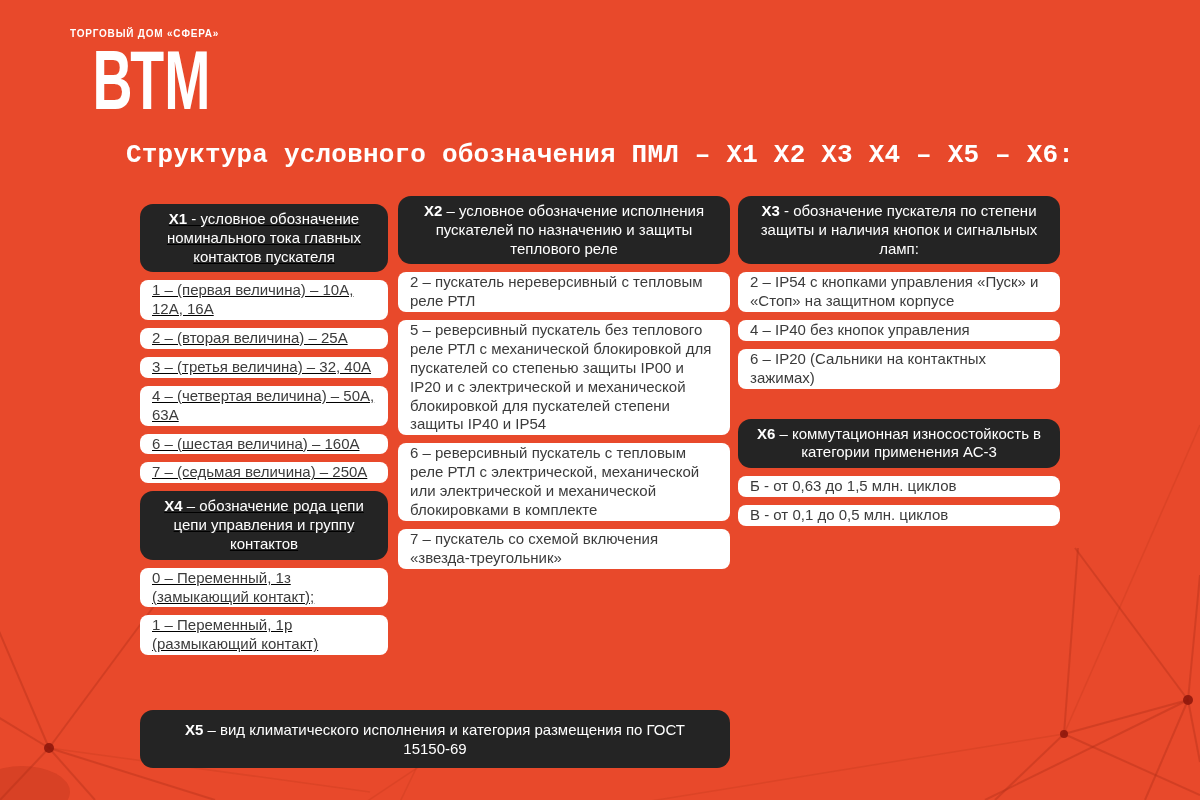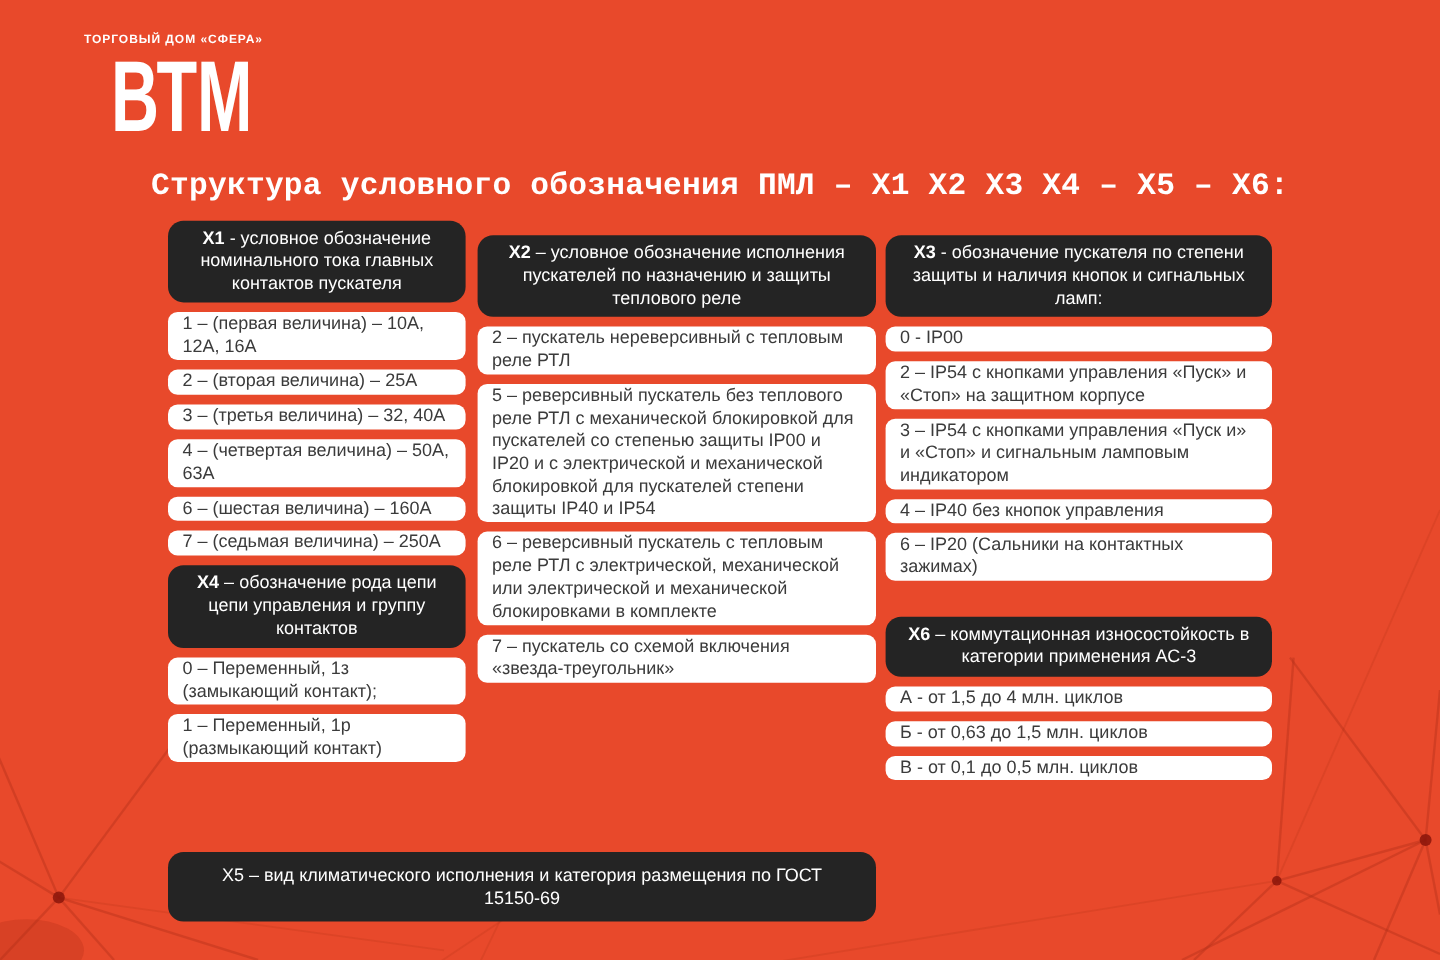--- a/index.html
+++ b/index.html
@@ -25,21 +25,21 @@
 
   .title {
     position: absolute; left: 0; top: 140px; width: 100%; margin: 0;
     text-align: center; color: #fff;
     font-size: 26px; font-weight: 700; letter-spacing: 0.2px;
     z-index: 1;
     font-family: Liberation Mono, monospace;
   }
 
   .col { position: absolute; display: flex; flex-direction: column; gap: 8px; z-index: 1; }
-  .col-1 { left: 140px; top: 184px; width: 248px; }
+  .col-1 { left: 140px; top: 204px; width: 248px; text-decoration: underline; }
   .col-2 { left: 398px; top: 196px; width: 332px; }
   .col-3 { left: 738px; top: 196px; width: 322px; }
 
   .hdr {
     background: #242424; color: #fff;
     border-radius: 13px; padding: 6px 10px;
     text-align: center; font-size: 15px; line-height: 1.25; font-weight: 400;
   }
   .hdr b { font-weight: 700; }
   .gap-above { margin-top: 22px; }
@@ -50,21 +50,21 @@
     font-size: 15px; line-height: 1.26;
   }
 
   .x5 {
     position: absolute; left: 140px; top: 710px; width: 590px; min-height: 58px;
     display: flex; align-items: center; justify-content: center;
     background: #242424; color: #fff; border-radius: 13px;
     text-align: center; font-size: 15px; line-height: 1.3; font-weight: 400;
     padding: 8px 40px; z-index: 1;
   }
-  .x5 b { font-weight: 400; }
+  .x5 b { font-weight: 700; }
 </style>
 </head>
 <body>
 
 <div class="stage">
 
   <svg class="mesh" width="1200" height="800" viewBox="0 0 1200 800">
     <g stroke="#B23018" stroke-opacity="0.40" stroke-width="2" fill="none">
       <path d="M49,748 L-40,540"></path>
       <path d="M49,748 L160,598"></path>
@@ -120,27 +120,24 @@
   <div class="col col-2">
     <div class="hdr"><b>Х2</b><span> – условное обозначение исполнения пускателей по назначению и защиты теплового реле</span></div>
     <div class="box">2 – пускатель нереверсивный с тепловым реле РТЛ</div>
     <div class="box">5 – реверсивный пускатель без теплового реле РТЛ с механической блокировкой для пускателей со степенью защиты IP00 и IP20 и с электрической и механической блокировкой для пускателей степени защиты IP40 и IP54</div>
     <div class="box">6 – реверсивный пускатель с тепловым реле РТЛ с электрической, механической или электрической и механической блокировками в комплекте</div>
     <div class="box">7 – пускатель со схемой включения «звезда-треугольник»</div>
   </div>
 
   <div class="col col-3">
     <div class="hdr"><b>Х3</b><span> - обозначение пускателя по степени защиты и наличия кнопок и сигнальных ламп:</span></div>
-    <div class="box">0 - IP00</div>
     <div class="box">2 – IP54 с кнопками управления «Пуск» и «Стоп» на защитном корпусе</div>
-    <div class="box">3 – IP54 с кнопками управления «Пуск и» и «Стоп» и сигнальным ламповым индикатором</div>
     <div class="box">4 – IP40 без кнопок управления</div>
     <div class="box">6 – IP20 (Сальники на контактных зажимах)</div>
     <div class="hdr gap-above"><b>Х6</b><span> – коммутационная износостойкость в категории применения АС-3</span></div>
-    <div class="box">А - от 1,5 до 4 млн. циклов</div>
     <div class="box">Б - от 0,63 до 1,5 млн. циклов</div>
     <div class="box">В - от 0,1 до 0,5 млн. циклов</div>
   </div>
 
   <div class="x5">
     <div><b>Х5</b><span> – вид климатического исполнения и категория размещения по ГОСТ 15150-69</span></div>
   </div>
 
 </div>
 

